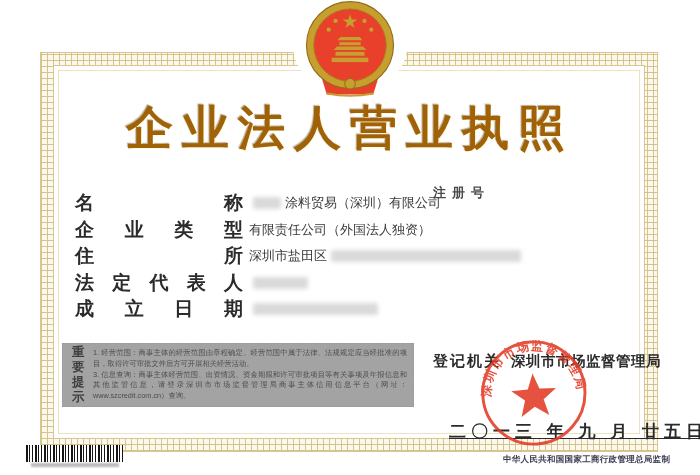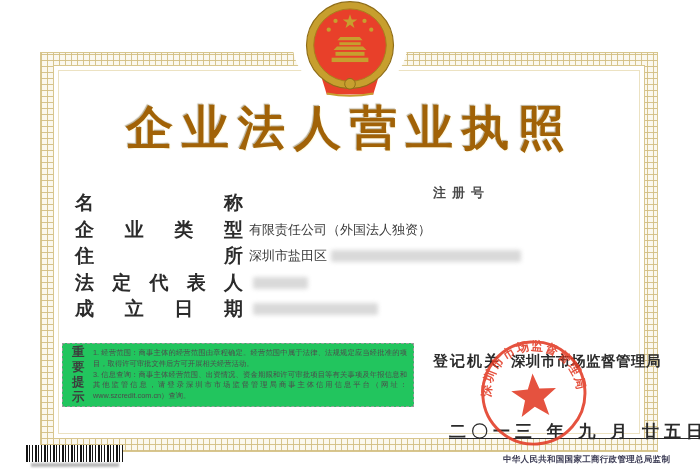--- a/index.html
+++ b/index.html
@@ -44,21 +44,21 @@
   .justify-chars{
     display:flex;justify-content:space-between;width:168px;flex:0 0 168px;
     font-size:19px;font-weight:600;color:#2b2b2b;
   }
   .field-value{font-size:13px;color:#3a3a3a;font-weight:500;margin-left:6px;display:flex;align-items:center;white-space:nowrap;}
   .redact{display:inline-block;height:12px;background:#cdcdcd;border-radius:2px;filter:blur(2px);opacity:.75;margin:0 4px;}
   .redact.w28{width:28px;} .redact.w190{width:190px;} .redact.w55{width:55px;} .redact.w125{width:125px;}
   
   .notes{
     position:absolute;left:62px;top:343px;width:352px;height:64px;z-index:2;
-    border:1px dashed #9b9b9b;background:#22c55e;display:flex;align-items:center;box-sizing:border-box;
+    border:1px dashed #9b9b9b;background:#a3a3a3;display:flex;align-items:center;box-sizing:border-box;
   }
   .notes-side{
     width:15px;margin:0 6px 0 9px;font-size:12.5px;font-weight:700;color:#3c3c3c;
     line-height:1.2;word-break:break-all;
   }
   .notes-list{flex:1;padding-right:6px;}
   .notes-item{font-size:7.3px;line-height:1.5;color:#4c4c4c;text-align:justify;}
   
   .registry{position:absolute;left:433px;top:352px;z-index:2;display:flex;align-items:flex-end;}
   .registry-label{font-size:15px;font-weight:700;color:#2b2b2b;letter-spacing:2px;}
@@ -123,20 +123,24 @@
 <div class="regline">
   <span class="reg-label">注册号</span>
 </div>
 
 <div class="fields">
   <div class="field-row">
     <span class="justify-chars">
         <span>名</span>
         <span>称</span>
       </span>
+    <span class="field-value">
+      <span class="redact w28"></span>
+      <span>涂料贸易（深圳）有限公司</span>
+    </span>
   </div>
   <div class="field-row">
     <span class="justify-chars">
         <span>企</span>
         <span>业</span>
         <span>类</span>
         <span>型</span>
       </span>
     <span class="field-value">
       <span>有限责任公司（外国法人独资）</span>

